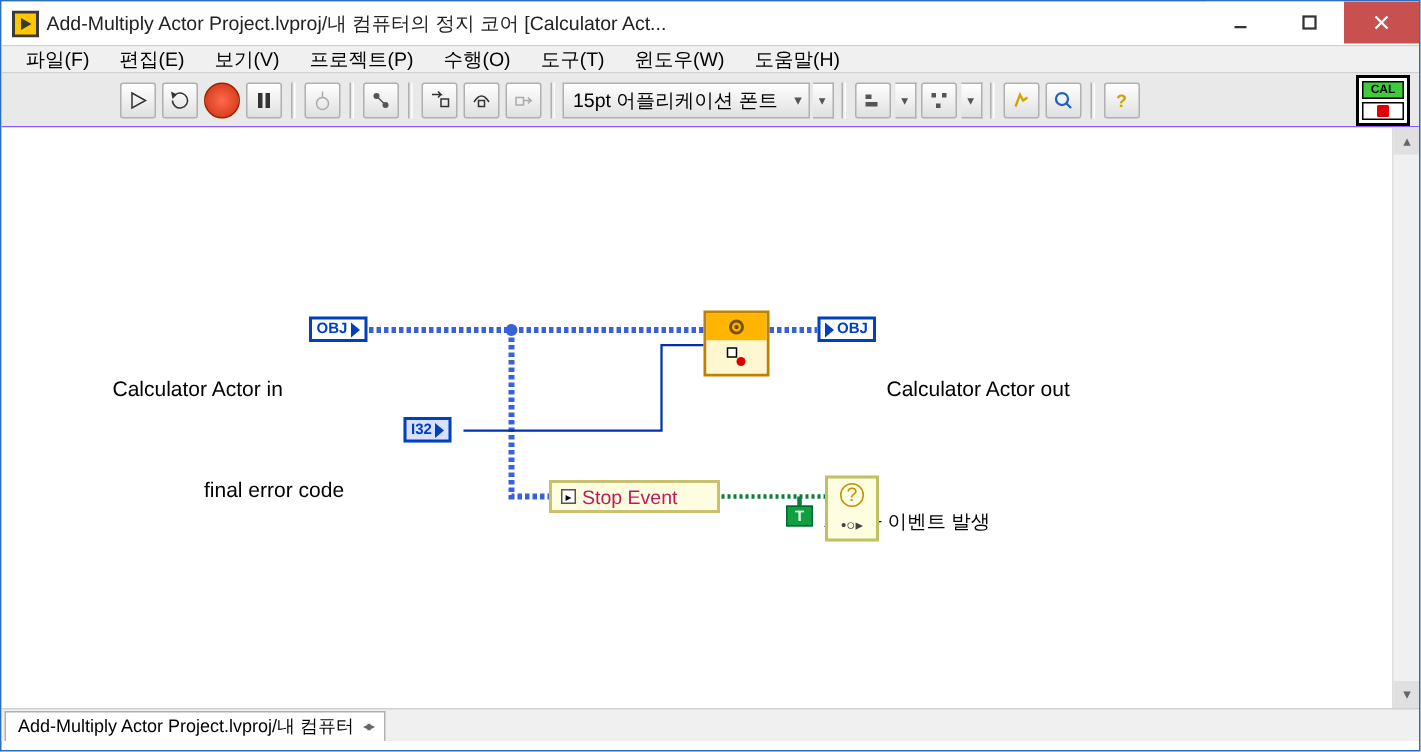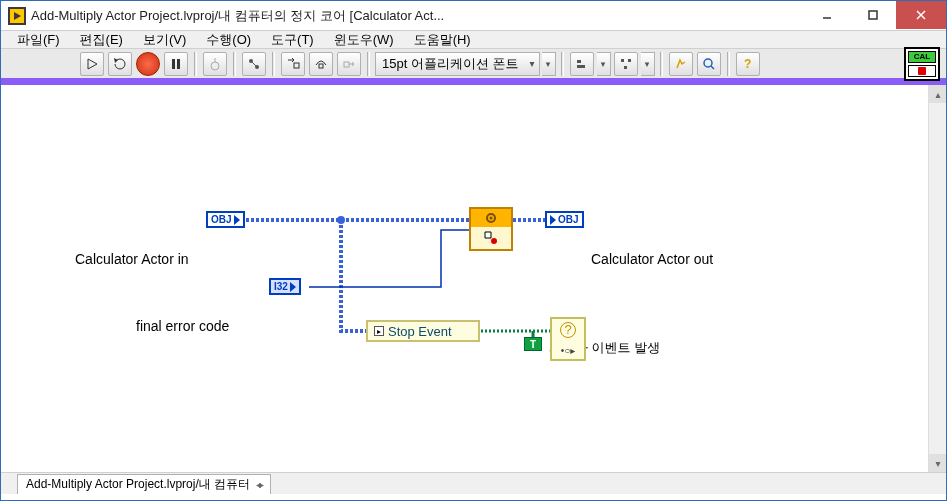--- a/index.html
+++ b/index.html
@@ -7,53 +7,53 @@
 .titlebar { height: 30px; background: #fff; display: flex; align-items: center; border-bottom: 1px solid #d0d0d0; }
 .titlebar-icon { width: 20px; height: 20px; margin: 0 4px 0 6px; display:flex; align-items:center; justify-content:center; }
 .titlebar-icon svg { width:18px; height:18px; }
 .titlebar-title { flex: 1; font-size: 13px; color: #222; white-space: nowrap; overflow: hidden; text-overflow: ellipsis; }
 .win-buttons { display: flex; height: 100%; }
 .win-btn { width: 46px; height: 28px; display: flex; align-items:center; justify-content:center; background:#fff; border:none; }
 .win-btn.close { background:#c8504f; color:#fff; width:50px; }
 .win-btn svg { width:12px; height:12px; }
 .menubar { height: 18px; background:#f0f0f0; border-bottom:1px solid #d0d0d0; display:flex; align-items:center; padding:0 6px; }
 .menu-item { font-size:13px; padding:2px 10px; color:#000; cursor:default; }
-.toolbar { height: 36px; background:#e9e9e9; border-bottom:7px solid #8b5cf6; display:flex; align-items:center; padding:0 6px; gap:2px; }
+.toolbar { height: 36px; background:#e9e9e9; border-bottom:1px solid #8b5cf6; display:flex; align-items:center; padding:0 6px; gap:2px; }
 .tb-spacer { width: 70px; }
 .tb-btn { width:24px; height:24px; border:1px solid #b0b0b0; background:linear-gradient(#fff,#e0e0e0); border-radius:2px; display:flex; align-items:center; justify-content:center; margin:0 1px; }
 .tb-btn.red { background: radial-gradient(circle,#ff6a4a,#c93010); border-color:#a02000; border-radius:50%; }
 .tb-sep { width:3px; height:24px; border-left:1px solid #b0b0b0; border-right:1px solid #fff; margin:0 3px; }
 .font-sel { height:24px; border:1px solid #b0b0b0; background:linear-gradient(#fff,#e0e0e0); font-size:13px; padding:0 20px 0 6px; display:flex; align-items:center; position:relative; }
 .font-sel::after { content:"▾"; position:absolute; right:4px; font-size:10px; color:#555; }
 .font-extra { width:14px; height:24px; border:1px solid #b0b0b0; border-left:none; background:linear-gradient(#fff,#e0e0e0); display:flex; align-items:center; justify-content:center; font-size:9px; color:#555;}
 .right-badge { margin-left:auto; display:flex; flex-direction:column; gap:2px; padding:2px; border:2px solid #000; background:#fff; }
 .badge-cal { width:28px; height:12px; background:#3dcb3d; border:1px solid #000; font-size:8px; font-weight:bold; text-align:center; line-height:10px; }
 .badge-stop { width:28px; height:12px; background:#fff; border:1px solid #000; display:flex; align-items:center; justify-content:center; }
 .badge-stop-dot { width:8px; height:8px; background:#e00000; border-radius:1px; }
 .canvas-wrap { position:relative; height: calc(501px - 30px - 26px - 36px - 22px); background:#fff; overflow:hidden; }
 .canvas { position:absolute; left:0; top:0; right:18px; bottom:0; }
 .scroll-v { position:absolute; right:0; top:0; width:18px; height:100%; background:#f0f0f0; border-left:1px solid #ddd;}
 .scroll-v .arrow { width:18px;height:18px; background:#e0e0e0; display:flex; align-items:center; justify-content:center; font-size:10px; color:#666;}
 .scroll-v .arrow.up { position:absolute; top:0; }
 .scroll-v .arrow.down { position:absolute; bottom:0; }
 .statusbar { height:22px; background:#f0f0f0; border-top:1px solid #d0d0d0; display:flex; align-items:center; }
-.status-tab { height:20px; border:1px solid #b0b0b0; border-bottom:none; background:#fff; font-size:12px; padding:1px 8px; margin-left:16px; display:flex; align-items:center; }
+.status-tab { height:20px; border:1px solid #b0b0b0; border-bottom:none; background:#fff; font-size:12px; padding:1px 8px; margin-left:2px; display:flex; align-items:center; }
 .status-tab .arrows { margin-left:6px; font-size:10px; color:#666; letter-spacing:-2px;}
 
 .lbl { position:absolute; font-size:14px; color:#000;margin-top:40px; }
 .terminal { position:absolute; border:2px solid #003fbf; background:#fff; padding:1px 3px; font-size:10px; font-weight:bold; color:#003fbf; display:flex; align-items:center; gap:2px; }
 .terminal.i32 { border-color:#0040c0; color:#0040c0; background:#d8e0ff;}
 .tri { width:0;height:0;border-top:5px solid transparent;border-bottom:5px solid transparent; }
 .tri.r { border-left:6px solid #003fbf; }
 .actor-node { position:absolute; border:2px solid #c08000; }
 .actor-head { height:18px; background:#ffb400; display:flex; align-items:center; justify-content:center; }
 .actor-body { height:22px; background:#fff7d0; display:flex; align-items:center; justify-content:center; }
 .stop-box { position:absolute; border:2px solid #c9c070; background:#fffde0; display:flex; align-items:center; padding:0 6px; height:22px; }
 .stop-arrow { width:10px; height:10px; border:1px solid #555; background:#fff; margin-right:4px; display:flex;align-items:center;justify-content:center; font-size:8px;}
-.stop-text { color:#0c4a6e; font-size:13px; }
+.stop-text { color:#be185d; font-size:13px; }
 .bool-t { position:absolute; width:18px; height:14px; background:#10a040; color:#fff; font-size:10px; font-weight:bold; text-align:center; line-height:14px; border:1px solid #063; }
 .evt-node { position:absolute; width:36px; height:44px; border:2px solid #c0c060; background:#fffde0; display:flex; flex-direction:column; align-items:center; justify-content:space-around; }
 .evt-q { font-size:13px; color:#c09000; border:1px solid #c09000; border-radius:50%; width:16px;height:16px; text-align:center; line-height:14px;}
 .evt-sym { font-size:10px; color:#444; }
 
 .wire-svg { position:absolute; left:0; top:0; width:100%; height:100%; pointer-events:none; }
 </style>
 </head>
 <body>
 
@@ -83,20 +83,21 @@
           <line x1="10" y1="2" x2="2" y2="10" stroke="#fff" stroke-width="1.5"></line>
         </svg>
       </button>
   </div>
 </div>
 
 <div class="menubar">
   <span class="menu-item">파일(F)</span>
   <span class="menu-item">편집(E)</span>
   <span class="menu-item">보기(V)</span>
+  <span class="menu-item">프로젝트(P)</span>
   <span class="menu-item">수행(O)</span>
   <span class="menu-item">도구(T)</span>
   <span class="menu-item">윈도우(W)</span>
   <span class="menu-item">도움말(H)</span>
 </div>
 
 <div class="toolbar">
   <div class="tb-spacer"></div>
   <button class="tb-btn">
       <svg width="14" height="14">

